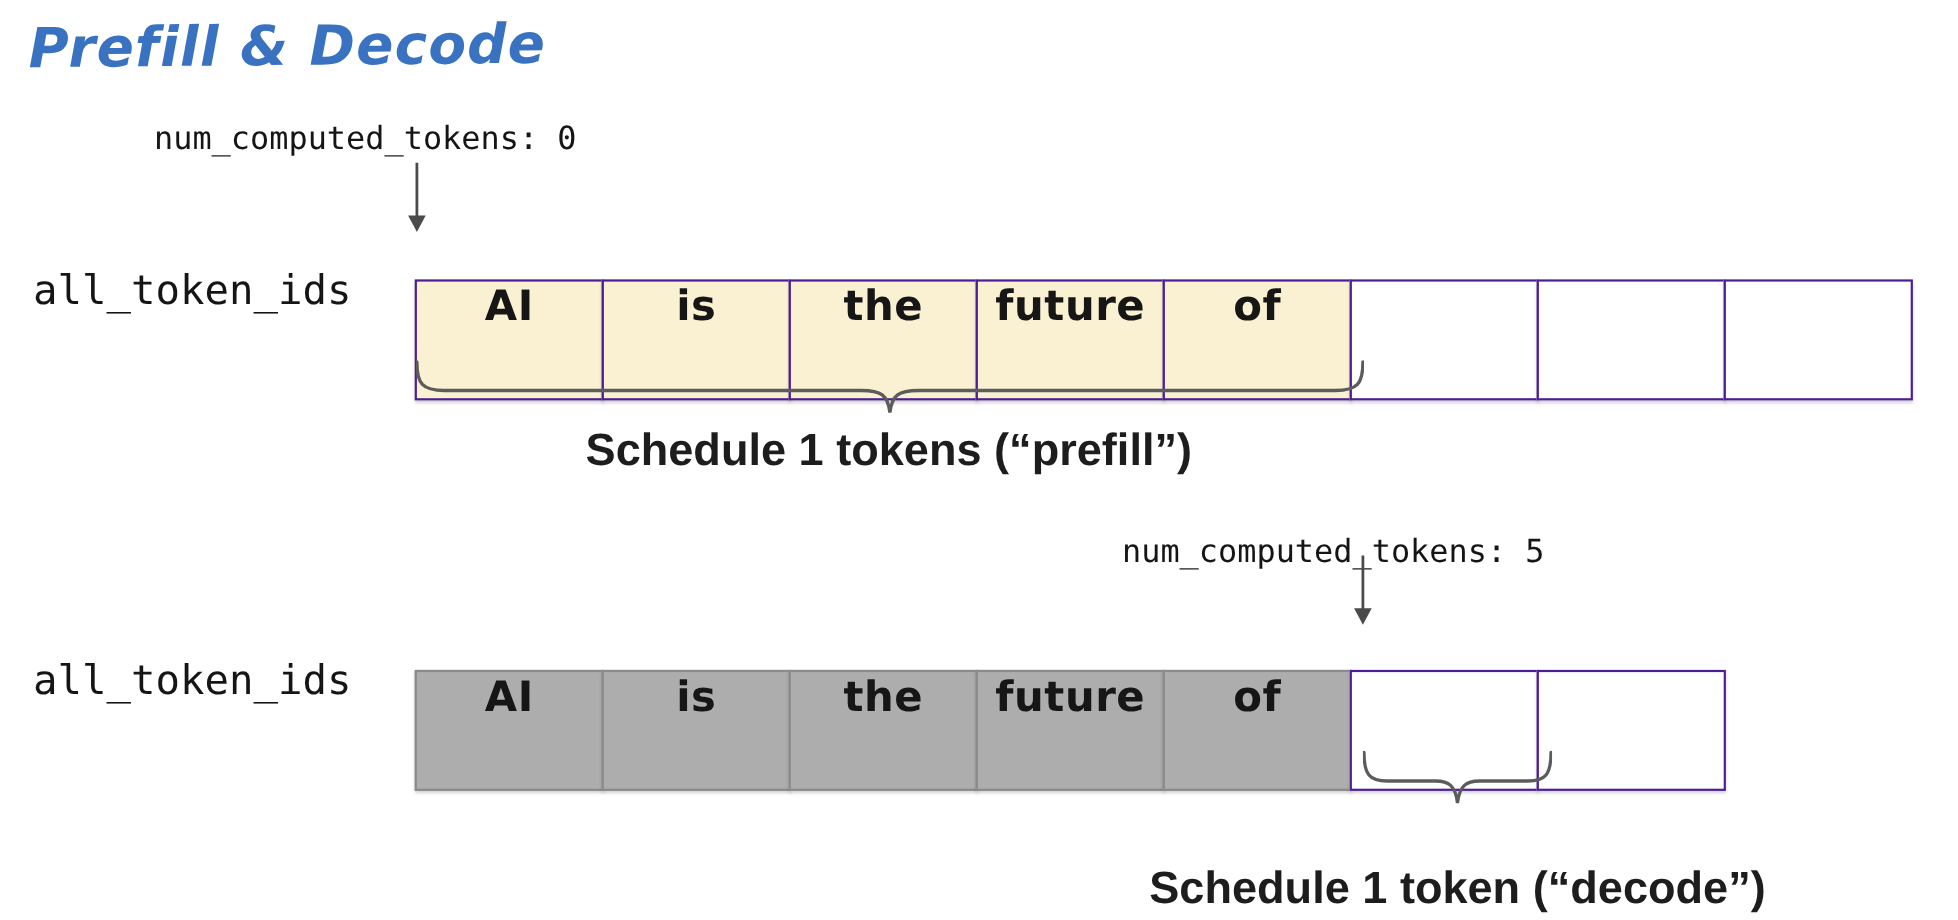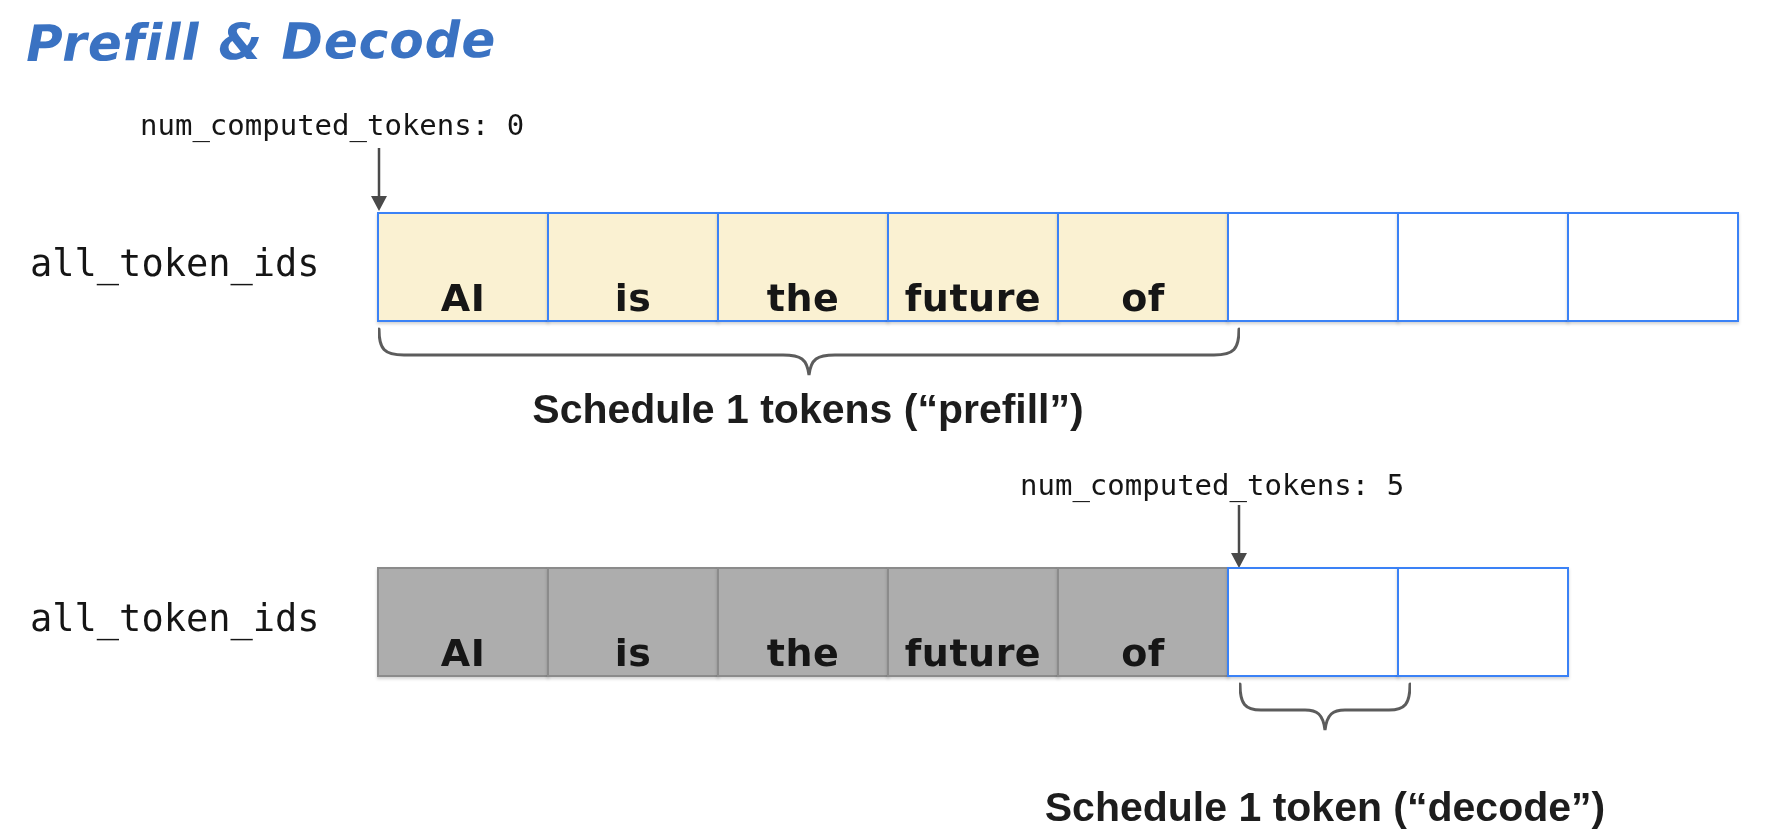--- a/index.html
+++ b/index.html
@@ -17,36 +17,37 @@
     font-size:50px;line-height:1.2;
     color:#3a72c2;letter-spacing:1px;
     transform:rotate(-0.5deg);
   }
   .mono{
     font-family:"DejaVu Sans Mono","Liberation Mono",monospace;
     color:#151515;
   }
   .pointer-label{position:absolute;font-size:29px;white-space:pre;}
   .pointer-label.p1{left:140px;top:108px;text-align:center;}
-  .pointer-label.p2{left:1020px;top:468px;text-align:center;}
+  .pointer-label.p2{left:1020px;top:484px;text-align:center;}
   .row-label{position:absolute;font-size:37px;white-space:pre;}
   .row-label.r1{left:30px;top:242px;}
   .row-label.r2{left:30px;top:597px;}
   .token-row{
     position:absolute;display:flex;
   }
   .token-row.row1{left:377px;top:212px;}
   .token-row.row2{left:377px;top:567px;}
   .cell{
     width:168px;height:106px;
-    border:2px solid #3b82f6;
+    border:2px solid #4c1d95;
     margin-left:-2px;
-    display:flex;align-items:flex-end;justify-content:center;
+    display:flex;align-items:flex-start;justify-content:center;
     box-shadow:0 2px 3px rgba(0,0,0,0.18);
     background:#ffffff;
+    margin-top:42px;
   }
   .cell:first-child{margin-left:0;}
   .cell[data-state="scheduled"]{background:#faf1d2;}
   .cell[data-state="computed"]{background:#adadad;border-color:#8b8b8b;}
   .cell[data-state="empty"]{background:#ffffff;}
   .cell-text{
     font-size:38px;font-weight:bold;color:#161616;
     letter-spacing:0.5px;
   }
   .arrow{position:absolute;}

